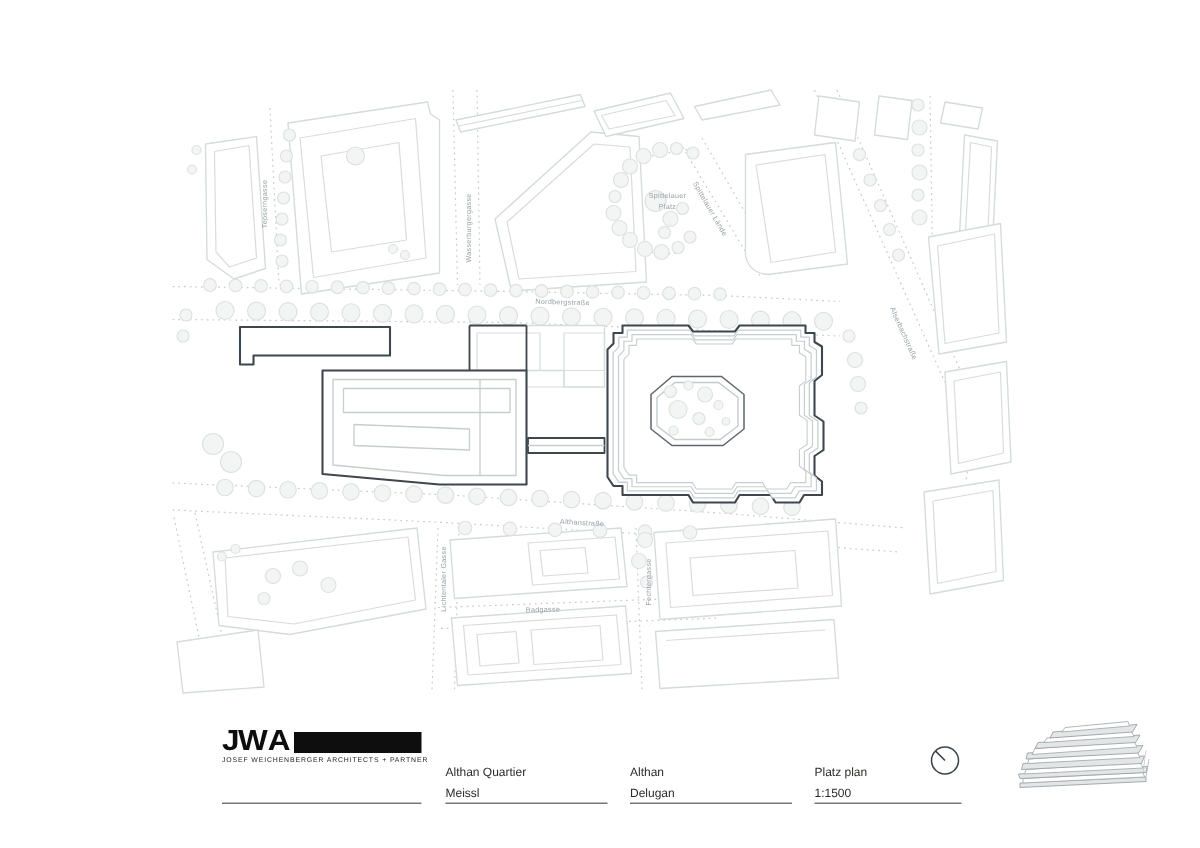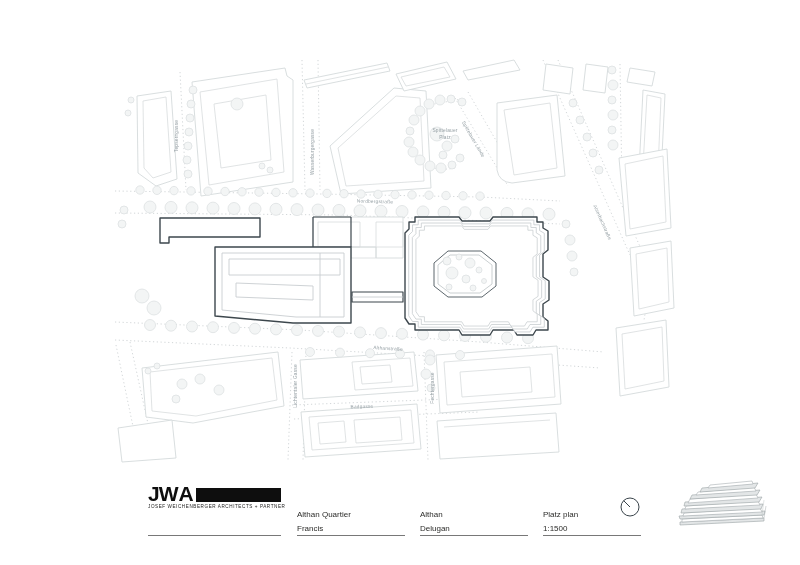--- a/index.html
+++ b/index.html
@@ -302,21 +302,21 @@
     <div class="jwa-top">
       <span class="jwa-letters">JW</span>
       <span class="jwa-a">A</span>
       <div class="jwa-bar"></div>
     </div>
     <div class="jwa-sub">JOSEF WEICHENBERGER ARCHITECTS + PARTNER</div>
   </div>
 
   <div class="tb-col" style="left:297px;">
     <div>Althan Quartier</div>
-    <div>Francis</div>
+    <div>Meissl</div>
   </div>
 
   <div class="tb-col" style="left:420px;">
     <div>Althan</div>
     <div>Delugan</div>
   </div>
 
   <div class="tb-col" style="left:543px;">
     <div>Platz plan</div>
     <div>1:1500</div>

